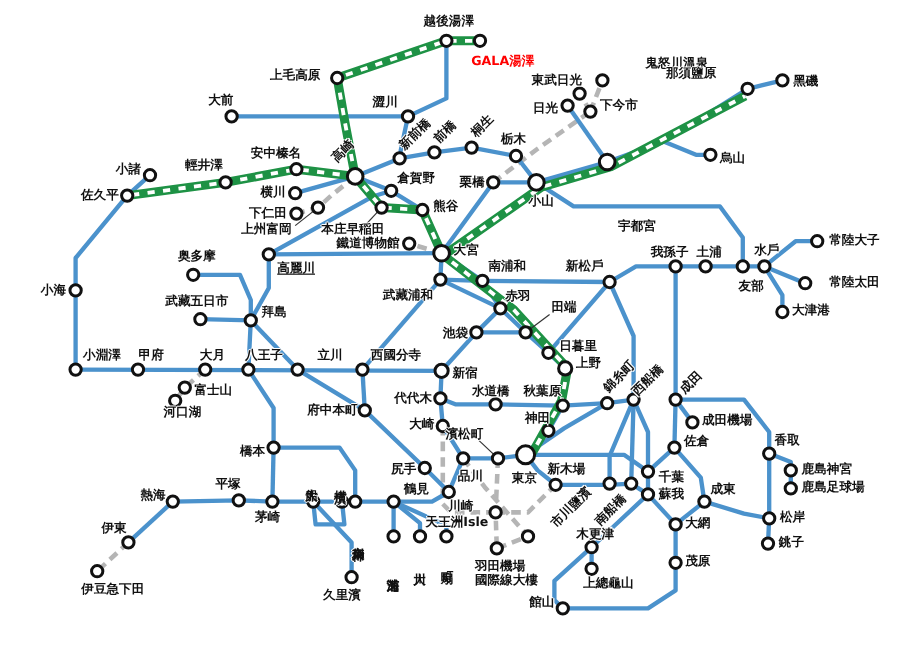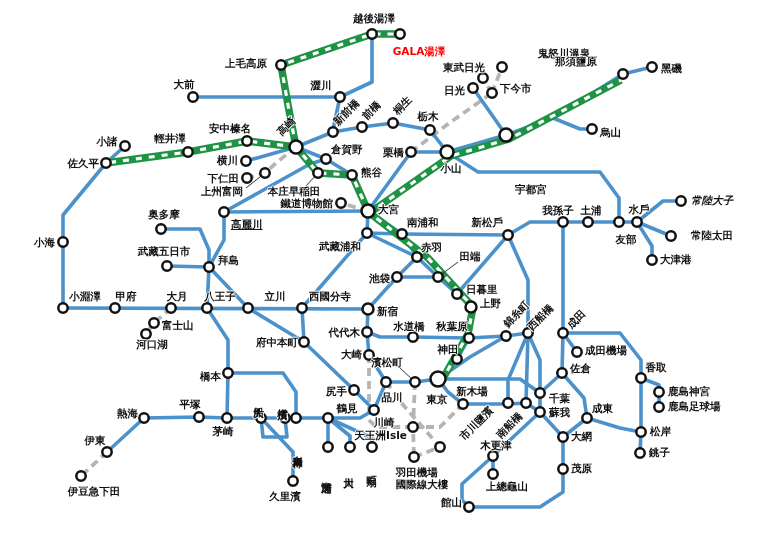--- a/index.html
+++ b/index.html
@@ -292,21 +292,21 @@
       <div class="lbl" style="left: 448px; top: 349px; transform: translate(-50%, -50%);">神田</div>
       <div class="lbl" style="left: 421px; top: 247px; transform: translate(0px, -50%);">赤羽</div>
       <div class="lbl" style="left: 470px; top: 256px; transform: translate(-50%, -50%);">田端</div>
       <div class="lbl" style="left: 466px; top: 289px; transform: translate(0px, -50%);">日暮里</div>
       <div class="lbl" style="left: 480px; top: 303px; transform: translate(0px, -50%);">上野</div>
       <div class="lbl" style="left: 503px; top: 222px; transform: translate(-100%, -50%);">新松戶</div>
       <div class="lbl" style="left: 558px; top: 210px; transform: translate(-50%, -50%);">我孫子</div>
       <div class="lbl" style="left: 591px; top: 210px; transform: translate(-50%, -50%);">土浦</div>
       <div class="lbl" style="left: 626px; top: 239px; transform: translate(-50%, -50%);">友部</div>
       <div class="lbl" style="left: 639px; top: 209px; transform: translate(-50%, -50%);">水戶</div>
-      <div class="lbl" style="left: 691px; top: 200px; transform: translate(0px, -50%); font-style: italic;">常陸大子</div>
+      <div class="lbl" style="left: 691px; top: 200px; transform: translate(0px, -50%);">常陸大子</div>
       <div class="lbl" style="left: 691px; top: 235px; transform: translate(0px, -50%);">常陸太田</div>
       <div class="lbl" style="left: 660px; top: 259px; transform: translate(0px, -50%);">大津港</div>
       <div class="lbl" style="left: 576px; top: 319px; transform: translate(-50%, -50%) rotate(-45deg);">成田</div>
       <div class="lbl" style="left: 585px; top: 350px; transform: translate(0px, -50%);">成田機場</div>
       <div class="lbl" style="left: 570px; top: 368px; transform: translate(0px, -50%);">佐倉</div>
       <div class="lbl" style="left: 656px; top: 367px; transform: translate(-50%, -50%);">香取</div>
       <div class="lbl" style="left: 668px; top: 391px; transform: translate(0px, -50%);">鹿島神宮</div>
       <div class="lbl" style="left: 668px; top: 406px; transform: translate(0px, -50%);">鹿島足球場</div>
       <div class="lbl" style="left: 650px; top: 431px; transform: translate(0px, -50%);">松岸</div>
       <div class="lbl" style="left: 649px; top: 452px; transform: translate(0px, -50%);">銚子</div>

